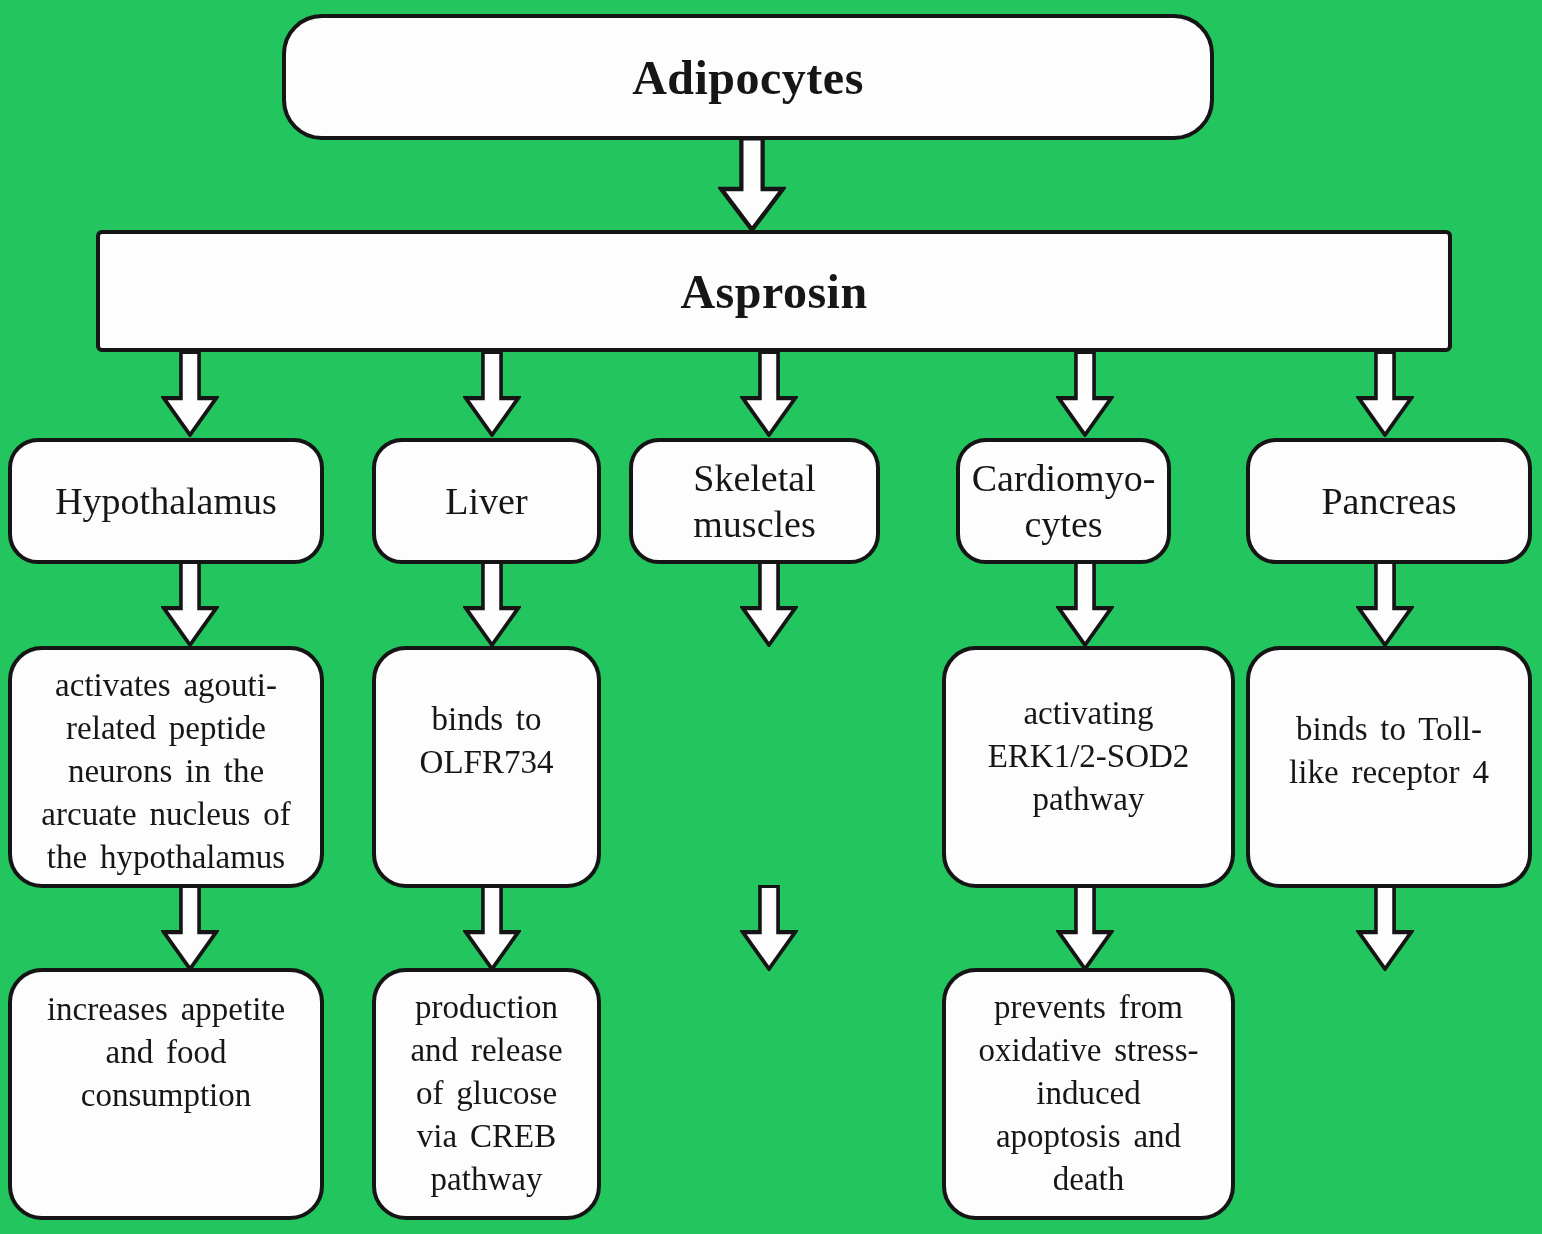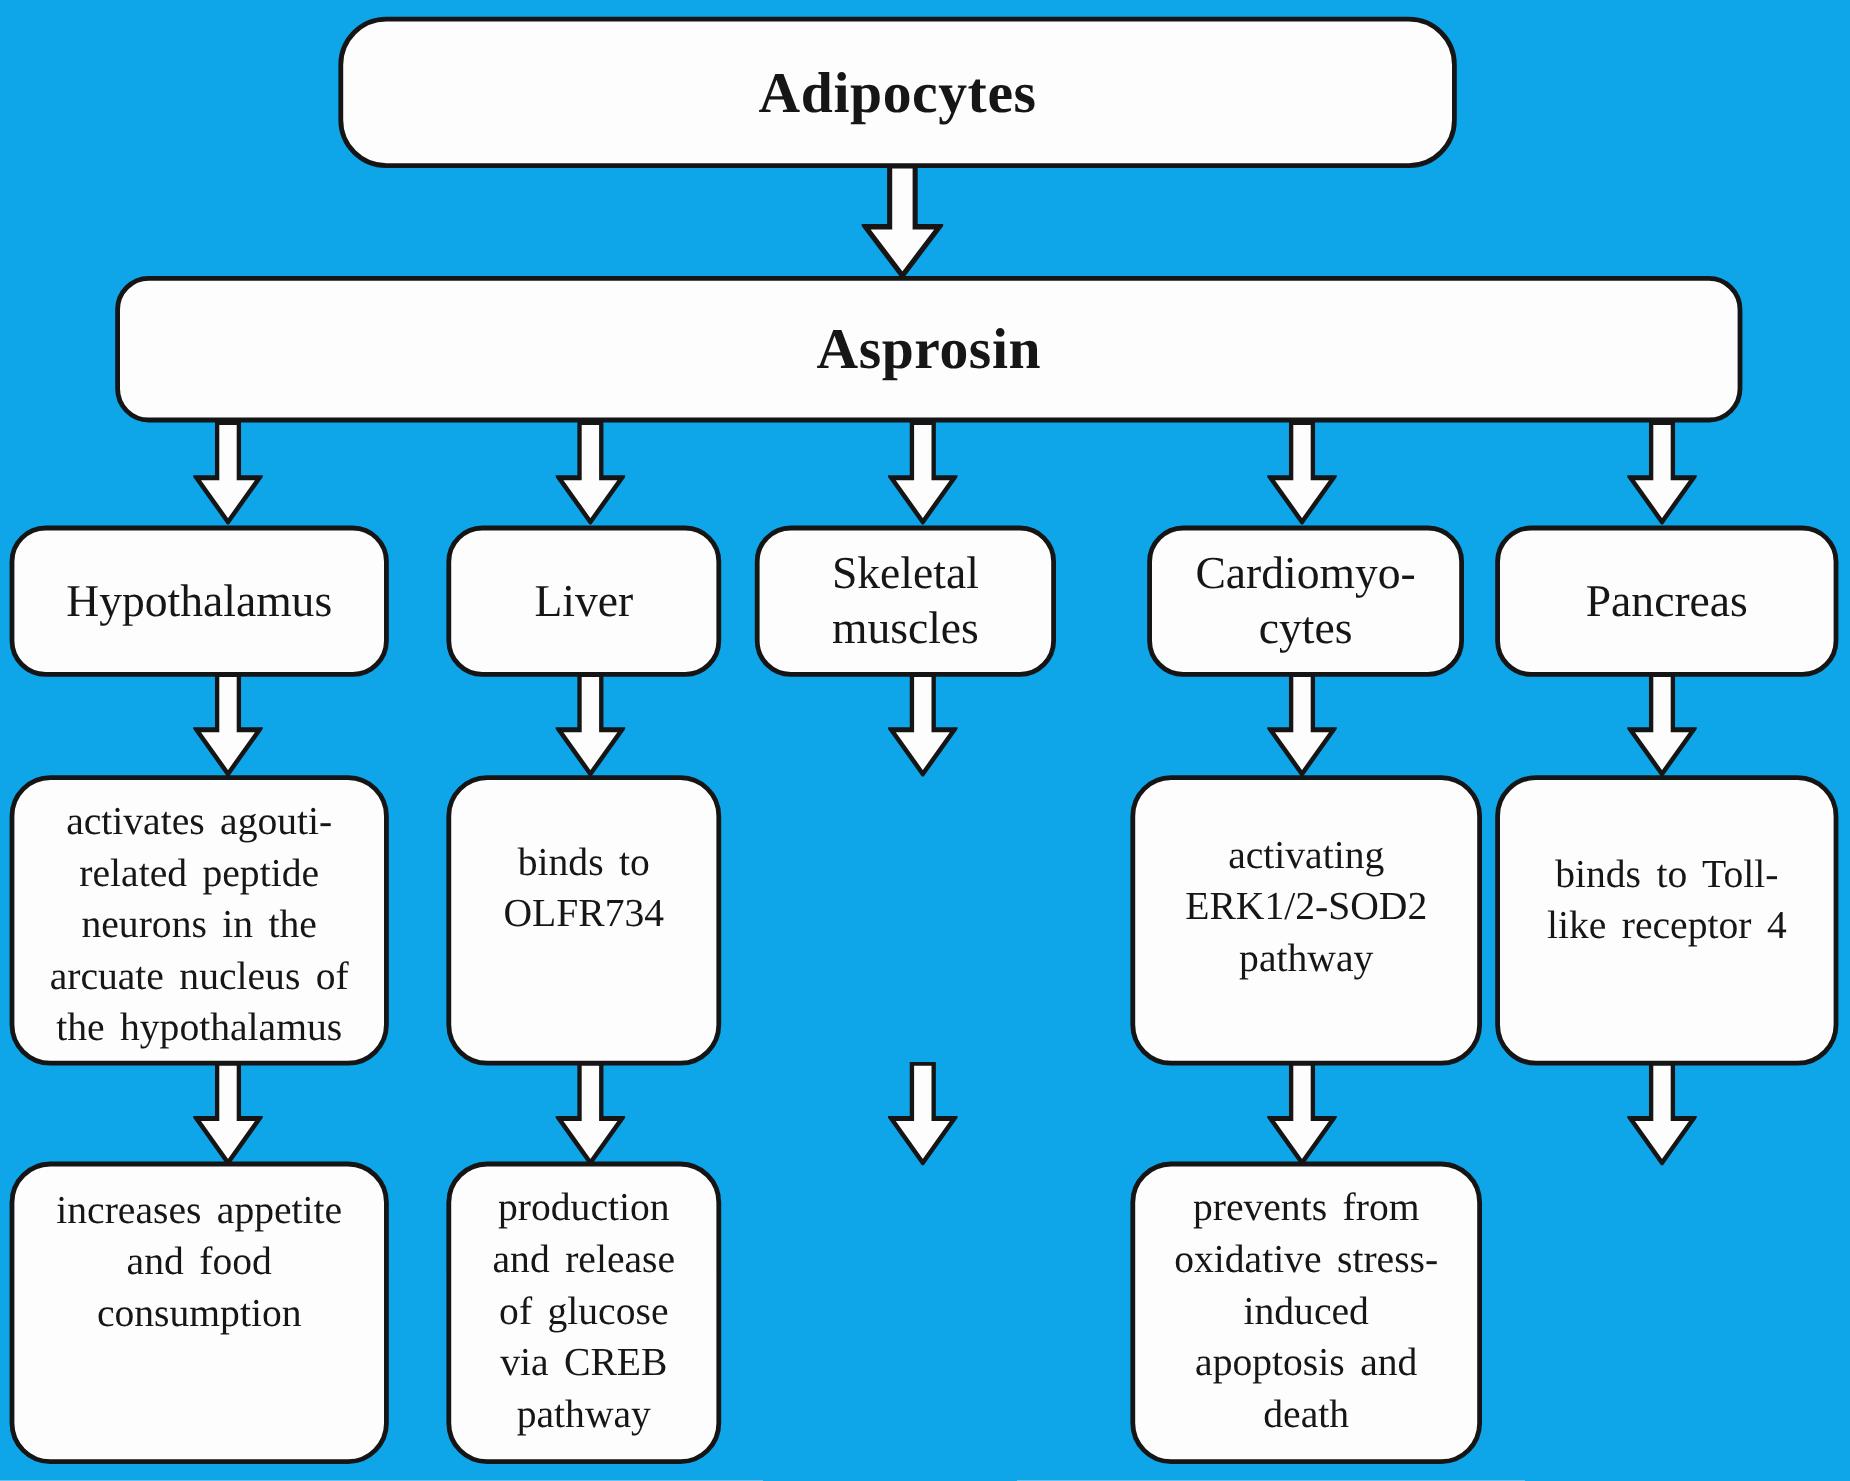--- a/index.html
+++ b/index.html
@@ -4,21 +4,21 @@
 <style>
   html, body {
     margin: 0;
     padding: 0;
     background: #f7f7f7;
   }
   .canvas {
     position: relative;
     width: 1542px;
     height: 1234px;
-    background: #0ea5e9;
+    background: #22c55e;
     font-family: "Liberation Serif", "DejaVu Serif", serif;
     color: #161616;
     overflow: hidden;
   }
   .box {
     position: absolute;
     box-sizing: border-box;
     background: #fdfdfd;
     border: 4px solid #151515;
     text-align: center;
@@ -28,21 +28,21 @@
   .title-box {
     border-radius: 40px;
     font-weight: bold;
     font-size: 48px;
     display: flex;
     align-items: center;
     justify-content: center;
     letter-spacing: 0.5px;
   }
   .adipocytes { left: 282px; top: 14px;  width: 932px;  height: 126px; }
-  .asprosin   { left: 96px;  top: 230px; width: 1356px; height: 122px; border-radius: 28px; }
+  .asprosin   { left: 96px;  top: 230px; width: 1356px; height: 122px; border-radius: 6px; }
 
   .organ-box {
     border-radius: 30px;
     font-size: 38px;
     line-height: 1.22;
     display: flex;
     align-items: center;
     justify-content: center;
     top: 438px;
     height: 126px;
@@ -54,21 +54,21 @@
   }
   .row-mech { top: 646px; height: 242px; }
   .row-out  { top: 968px; height: 252px; }
 
   
   .c1 { left: 8px;    width: 316px; }
   .c2 { left: 372px;  width: 229px; }
   .c3 { left: 629px;  width: 251px; }
   .c4 { left: 942px;  width: 293px; }
   .c5 { left: 1246px; width: 286px; }
-  .c4.organ-box { left: 956px; width: 264px; }
+  .c4.organ-box { left: 956px; width: 215px; }
 
   
   .pt10 { padding-top: 10px; }
   .pt14 { padding-top: 14px; }
   .pt16 { padding-top: 16px; }
   .pt26 { padding-top: 26px; }
   .pt42 { padding-top: 42px; text-align: center; }
   .pt48 { padding-top: 48px; }
   .pt58 { padding-top: 58px; }
 

